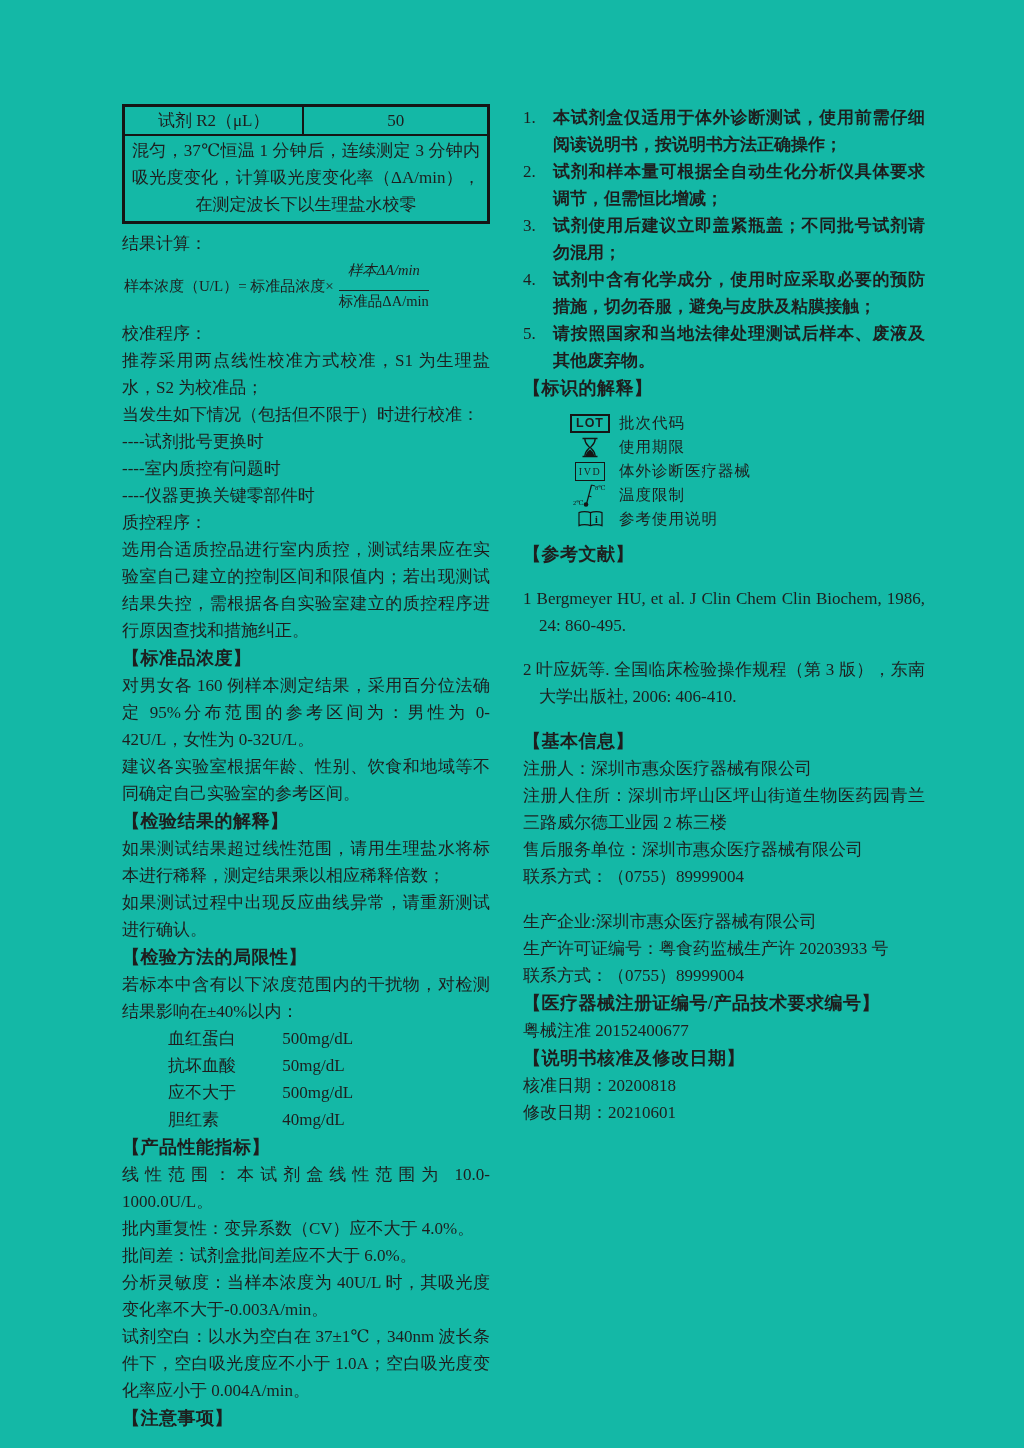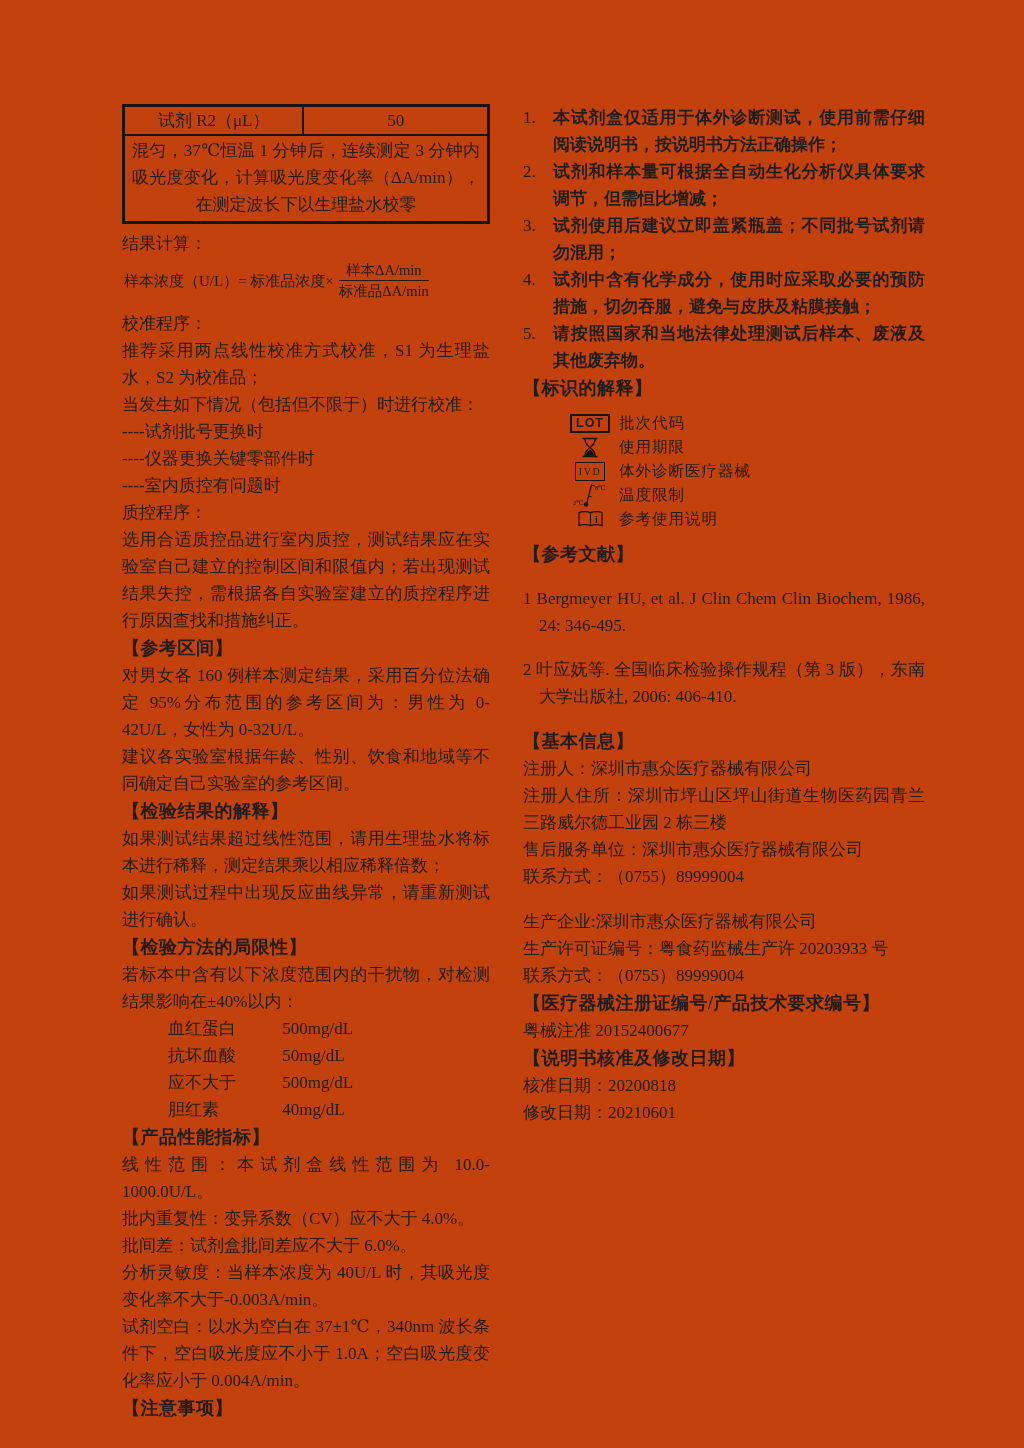--- a/index.html
+++ b/index.html
@@ -1,20 +1,20 @@
 <!DOCTYPE html>
 <html><head>
 <meta charset="utf-8">
 <style>
   html,body{margin:0;padding:0;background:#e8e8e8;}
   .page{
     position:relative;
     width:1024px;height:1448px;
     margin:0 auto;
-    background:#c2410c;
+    background:#14b8a6;
     color:#1e1e1e;
     font-family:"Liberation Serif","DejaVu Serif",serif;
     font-size:17px;
     overflow:hidden;
   }
   .col{position:absolute;top:104px;}
   .col-left{left:122px;width:368px;}
   .col-right{left:523px;width:402px;}
 
   .p{margin:0;line-height:27px;text-align:justify;}
@@ -23,21 +23,21 @@
   
   .reagent-table{border:3px solid #151515;margin-bottom:6px;}
   .rt-head{display:flex;border-bottom:2px solid #151515;line-height:27px;}
   .rt-cell-label{width:49%;border-right:2px solid #151515;text-align:center;}
   .rt-cell-value{flex:1;text-align:center;}
   .rt-body{padding:1px 7px 3px 7px;line-height:27px;text-align:justify;text-align-last:center;}
 
   
   .formula{margin:4px 0 10px 2px;font-size:15px;display:flex;align-items:center;line-height:18px;}
   .frac{display:inline-block;text-align:center;margin-left:5px;font-size:14.5px;}
-  .f-num{display:block;border-bottom:1.5px solid #1e1e1e;padding:0 5px 1px 5px;}
+  .f-num{display:block;border-bottom:1.5px solid #1e1e1e;padding:0 5px 11px 5px;font-style:italic;}
   .f-den{display:block;padding-top:1px;}
 
   
   .interferents{padding-left:46px;}
   .i-row{line-height:27px;}
   .i-name{display:inline-block;min-width:92px;}
   .i-val{display:inline-block;padding-left:18px;}
 
   
   .note{display:flex;line-height:27px;}
@@ -77,25 +77,25 @@
       <span class="frac">
         <span class="f-num">样本ΔA/min</span>
         <span class="f-den">标准品ΔA/min</span>
       </span>
     </div>
 
     <p class="p">校准程序：</p>
     <p class="p">推荐采用两点线性校准方式校准，S1 为生理盐水，S2 为校准品；</p>
     <p class="p">当发生如下情况（包括但不限于）时进行校准：</p>
     <p class="p">----试剂批号更换时</p>
+    <p class="p">----室内质控有问题时</p>
     <p class="p">----仪器更换关键零部件时</p>
-    <p class="p">----室内质控有问题时</p>
     <p class="p">质控程序：</p>
     <p class="p">选用合适质控品进行室内质控，测试结果应在实验室自己建立的控制区间和限值内；若出现测试结果失控，需根据各自实验室建立的质控程序进行原因查找和措施纠正。</p>
-    <p class="h">【参考区间】</p>
+    <p class="h">【标准品浓度】</p>
     <p class="p">对男女各 160 例样本测定结果，采用百分位法确定 95%分布范围的参考区间为：男性为 0-42U/L，女性为 0-32U/L。</p>
     <p class="p">建议各实验室根据年龄、性别、饮食和地域等不同确定自己实验室的参考区间。</p>
     <p class="h">【检验结果的解释】</p>
     <p class="p">如果测试结果超过线性范围，请用生理盐水将标本进行稀释，测定结果乘以相应稀释倍数；</p>
     <p class="p">如果测试过程中出现反应曲线异常，请重新测试进行确认。</p>
     <p class="h">【检验方法的局限性】</p>
     <p class="p">若标本中含有以下浓度范围内的干扰物，对检测结果影响在±40%以内：</p>
 
     <div class="interferents">
       <div class="i-row">
@@ -192,21 +192,21 @@
             <path d="M13.5 2.6 C10.5 1.4 4.5 1.4 2 2.6 V15.6 C4.5 14.4 10.5 14.4 13.5 15.6 C16.5 14.4 22.5 14.4 25 15.6 V2.6 C22.5 1.4 16.5 1.4 13.5 2.6 Z" fill="none" stroke="#151515" stroke-width="1.2"></path>
             <line x1="13.5" y1="2.6" x2="13.5" y2="15.6" stroke="#151515" stroke-width="1.2"></line>
             <text x="19.3" y="12.6" font-size="10" font-weight="bold" text-anchor="middle" fill="#151515">i</text>
           </svg>
         </span>
         <span class="sym-label">参考使用说明</span>
       </div>
     </div>
 
     <p class="h">【参考文献】</p>
-    <p class="ref">1 Bergmeyer HU, et al. J Clin Chem Clin Biochem, 1986, 24: 346-495.</p>
+    <p class="ref">1 Bergmeyer HU, et al. J Clin Chem Clin Biochem, 1986, 24: 860-495.</p>
     <p class="ref">2 叶应妩等. 全国临床检验操作规程（第 3 版），东南大学出版社, 2006: 406-410.</p>
 
     <p class="h">【基本信息】</p>
     <p class="p">注册人：深圳市惠众医疗器械有限公司</p>
     <p class="p">注册人住所：深圳市坪山区坪山街道生物医药园青兰三路威尔德工业园 2 栋三楼</p>
     <p class="p">售后服务单位：深圳市惠众医疗器械有限公司</p>
     <p class="p">联系方式：（0755）89999004</p>
 
     <p class="p gap-top">生产企业:深圳市惠众医疗器械有限公司</p>
     <p class="p">生产许可证编号：粤食药监械生产许 20203933 号</p>

